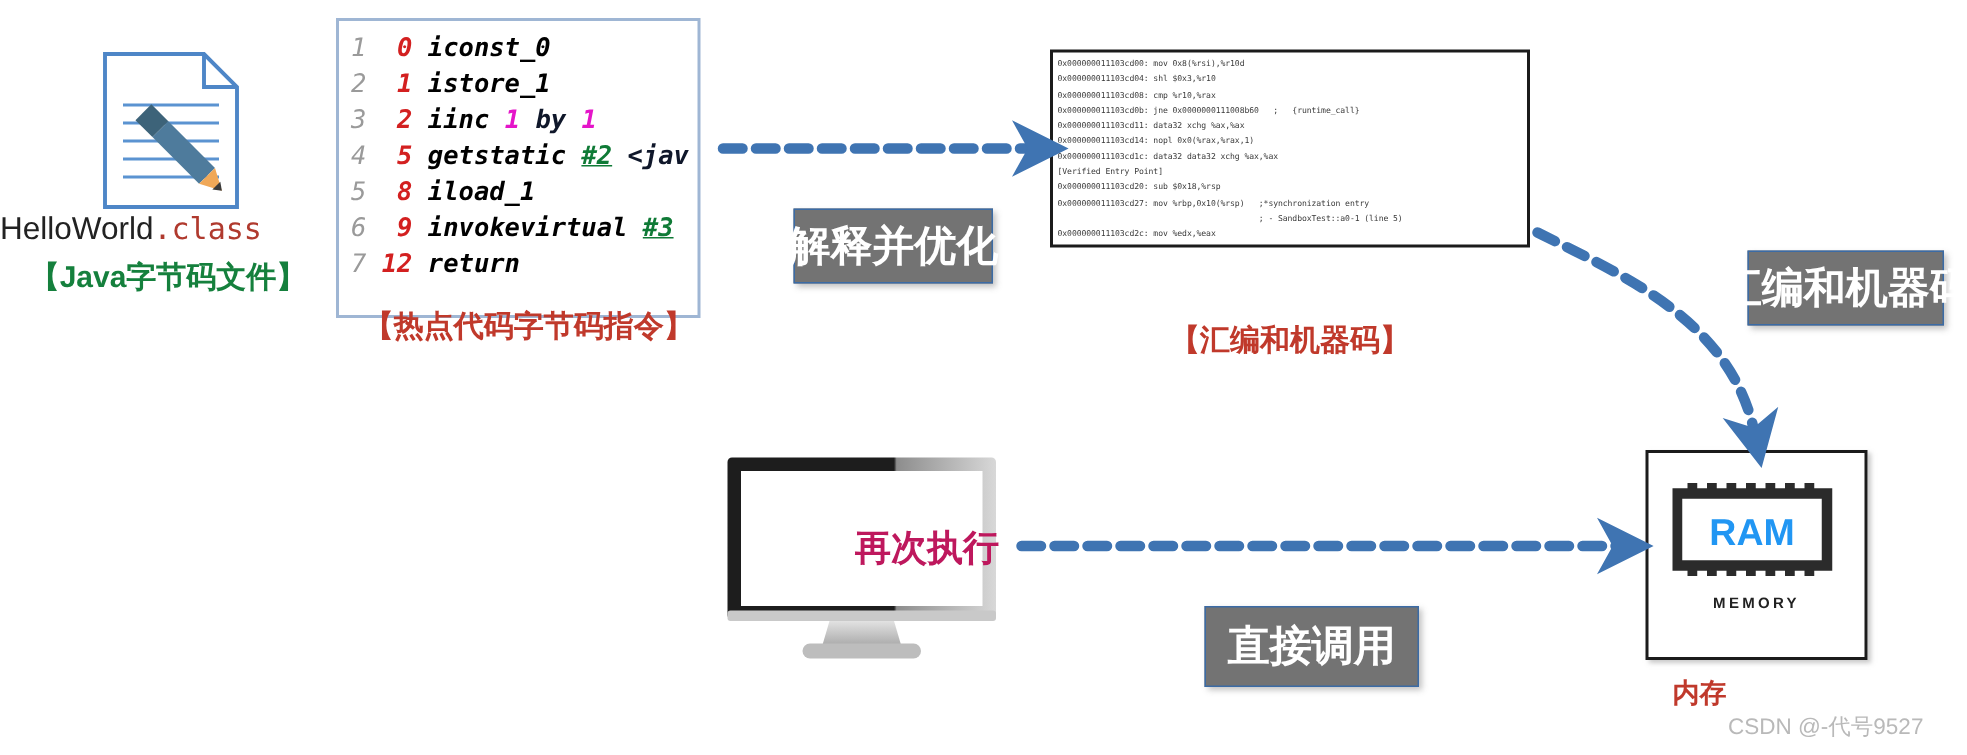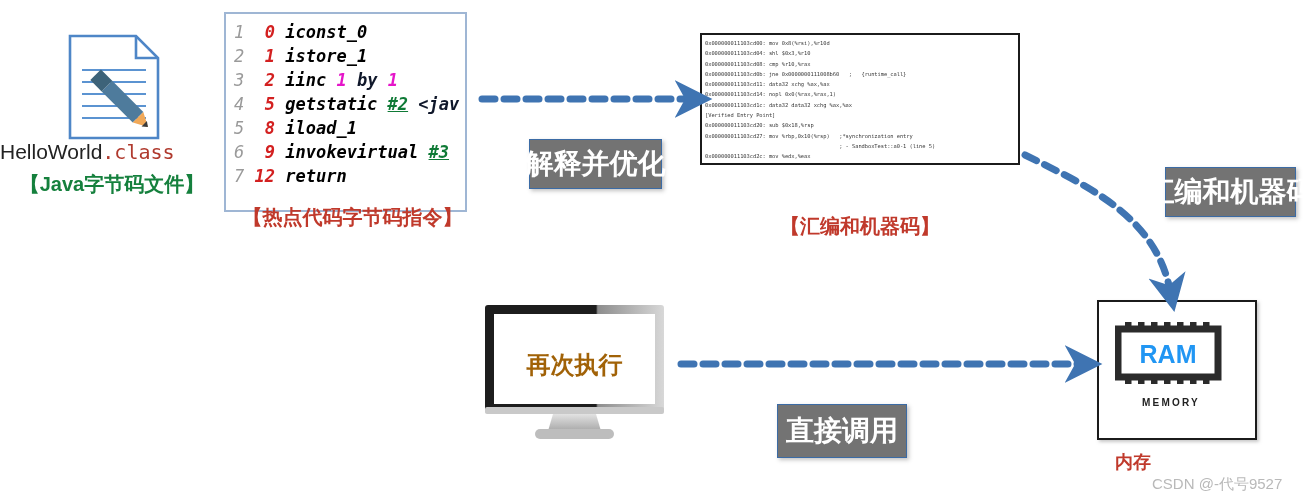--- a/index.html
+++ b/index.html
@@ -111,37 +111,37 @@
     font-weight: bold;
     display: flex;
     align-items: center;
     justify-content: center;
     box-shadow: 2px 2px 4px rgba(120,120,120,0.45);
     box-sizing: border-box;
     white-space: nowrap;
   }
   #blue-interpret { left: 529px; top: 139px; width: 133px; height: 50px; }
   #blue-save      { left: 1165px; top: 167px; width: 131px; height: 50px; }
-  #blue-direct    { left: 777px; top: 404px; width: 130px; height: 54px; }
+  #blue-direct    { left: 803px; top: 404px; width: 143px; height: 54px; }
 
   
   #monitor-wrap { left: 483px; top: 303px; width: 183px; height: 140px; }
   #monitor-text {
     position: absolute;
     left: 0; top: 46px; width: 183px;
-    text-align: center;
+    text-align: right;
     font-size: 24px;
     font-weight: bold;
-    color: #a16207;
+    color: #be185d;
     white-space: nowrap;
   }
 
   
   #ram-box {
-    left: 1097px; top: 300px; width: 160px; height: 140px;
+    left: 1097px; top: 300px; width: 148px; height: 140px;
     border: 2px solid #1b1b1b;
     background: #ffffff;
     box-sizing: border-box;
     box-shadow: 2px 2px 3px rgba(150,150,150,0.5);
   }
   #ram-chip { position: absolute; left: 16px; top: 20px; width: 116px; height: 62px; }
   #ram-memory-label {
     position: absolute;
     left: 0; top: 95px; width: 144px;
     text-align: center;

